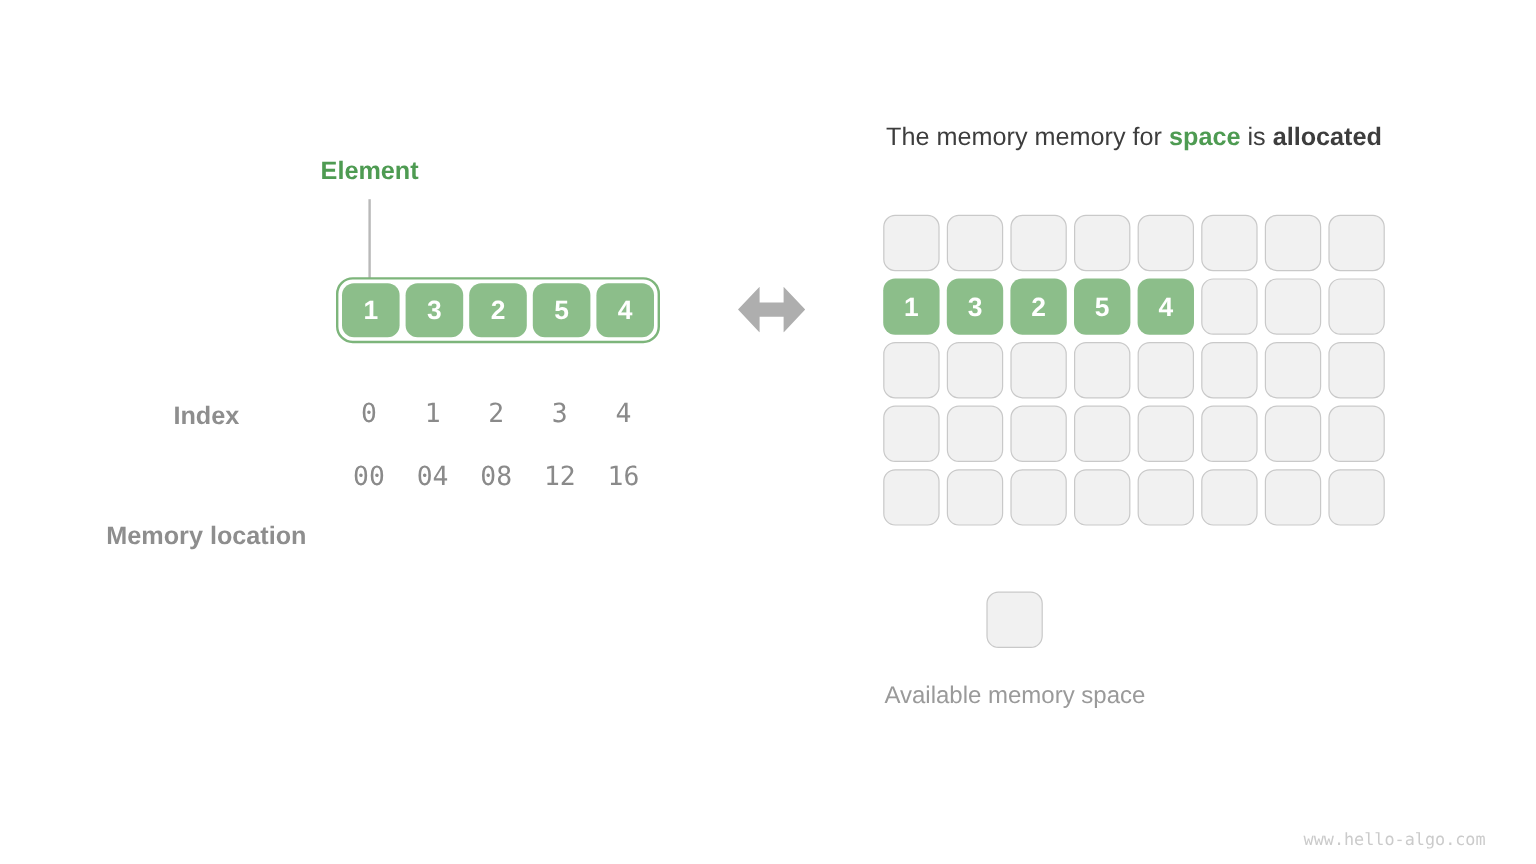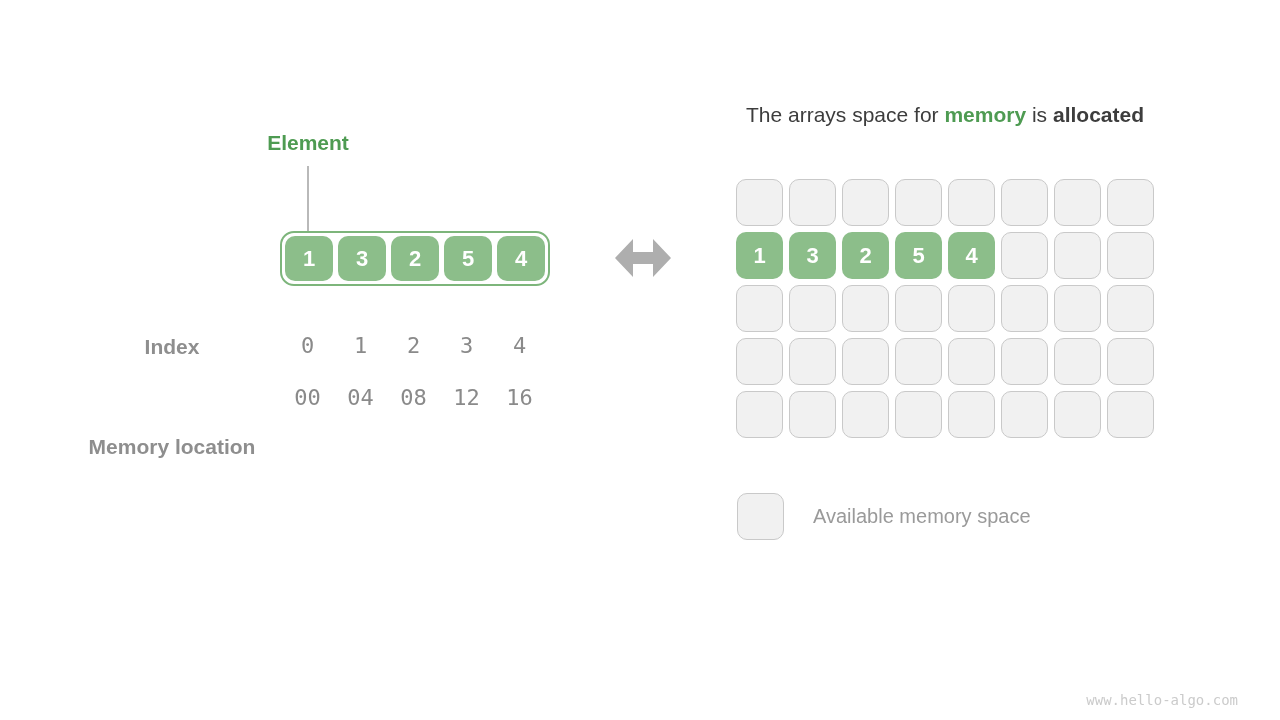--- a/index.html
+++ b/index.html
@@ -75,21 +75,21 @@
   .gcell.allocated {
     background: var(--green-fill); border: none; color: #ffffff;
     font-size: 22px; font-weight: bold;
     display: flex; align-items: center; justify-content: center;
   }
 
   .legend {
     position: absolute; left: 737px; top: 493px;
     display: flex; flex-direction: column; gap: 11px;
   }
-  .legend-item { display: flex; align-items: center; gap: 29px; }
+  .legend-item { display: flex; align-items: center; gap: 29px; flex-direction: column; }
   .swatch { width: 47px; height: 47px; border-radius: 10px; flex: none; }
   .swatch.available { background: var(--cell-bg); border: 1.5px solid var(--cell-border); }
   .swatch.allocated { background: var(--green-fill); }
   .legend-label { font-size: 20px; color: var(--legend-text-gray); white-space: nowrap; }
 
   .watermark {
     position: absolute; right: 42px; top: 692px;
     font-family: "DejaVu Sans Mono", monospace;
     font-size: 14px; color: var(--watermark-gray);
   }
@@ -125,21 +125,21 @@
       <span>04</span>
       <span>08</span>
       <span>12</span>
       <span>16</span>
     </div>
 
   <svg class="double-arrow" width="56" height="38" viewBox="0 0 56 38" aria-hidden="true">
     <path d="M0 19 L18 0 L18 13 L38 13 L38 0 L56 19 L38 38 L38 25 L18 25 L18 38 Z" fill="var(--arrow-gray)"></path>
   </svg>
 
-  <div class="title"><span>The arrays space for </span><span class="hl">memory</span><span> is </span><span class="em">allocated</span></div>
+  <div class="title"><span>The memory memory for </span><span class="hl">space</span><span> is </span><span class="em">allocated</span></div>
 
   <div class="memory-grid">
       <div class="gcell"></div>
       <div class="gcell"></div>
       <div class="gcell"></div>
       <div class="gcell"></div>
       <div class="gcell"></div>
       <div class="gcell"></div>
       <div class="gcell"></div>
       <div class="gcell"></div>

